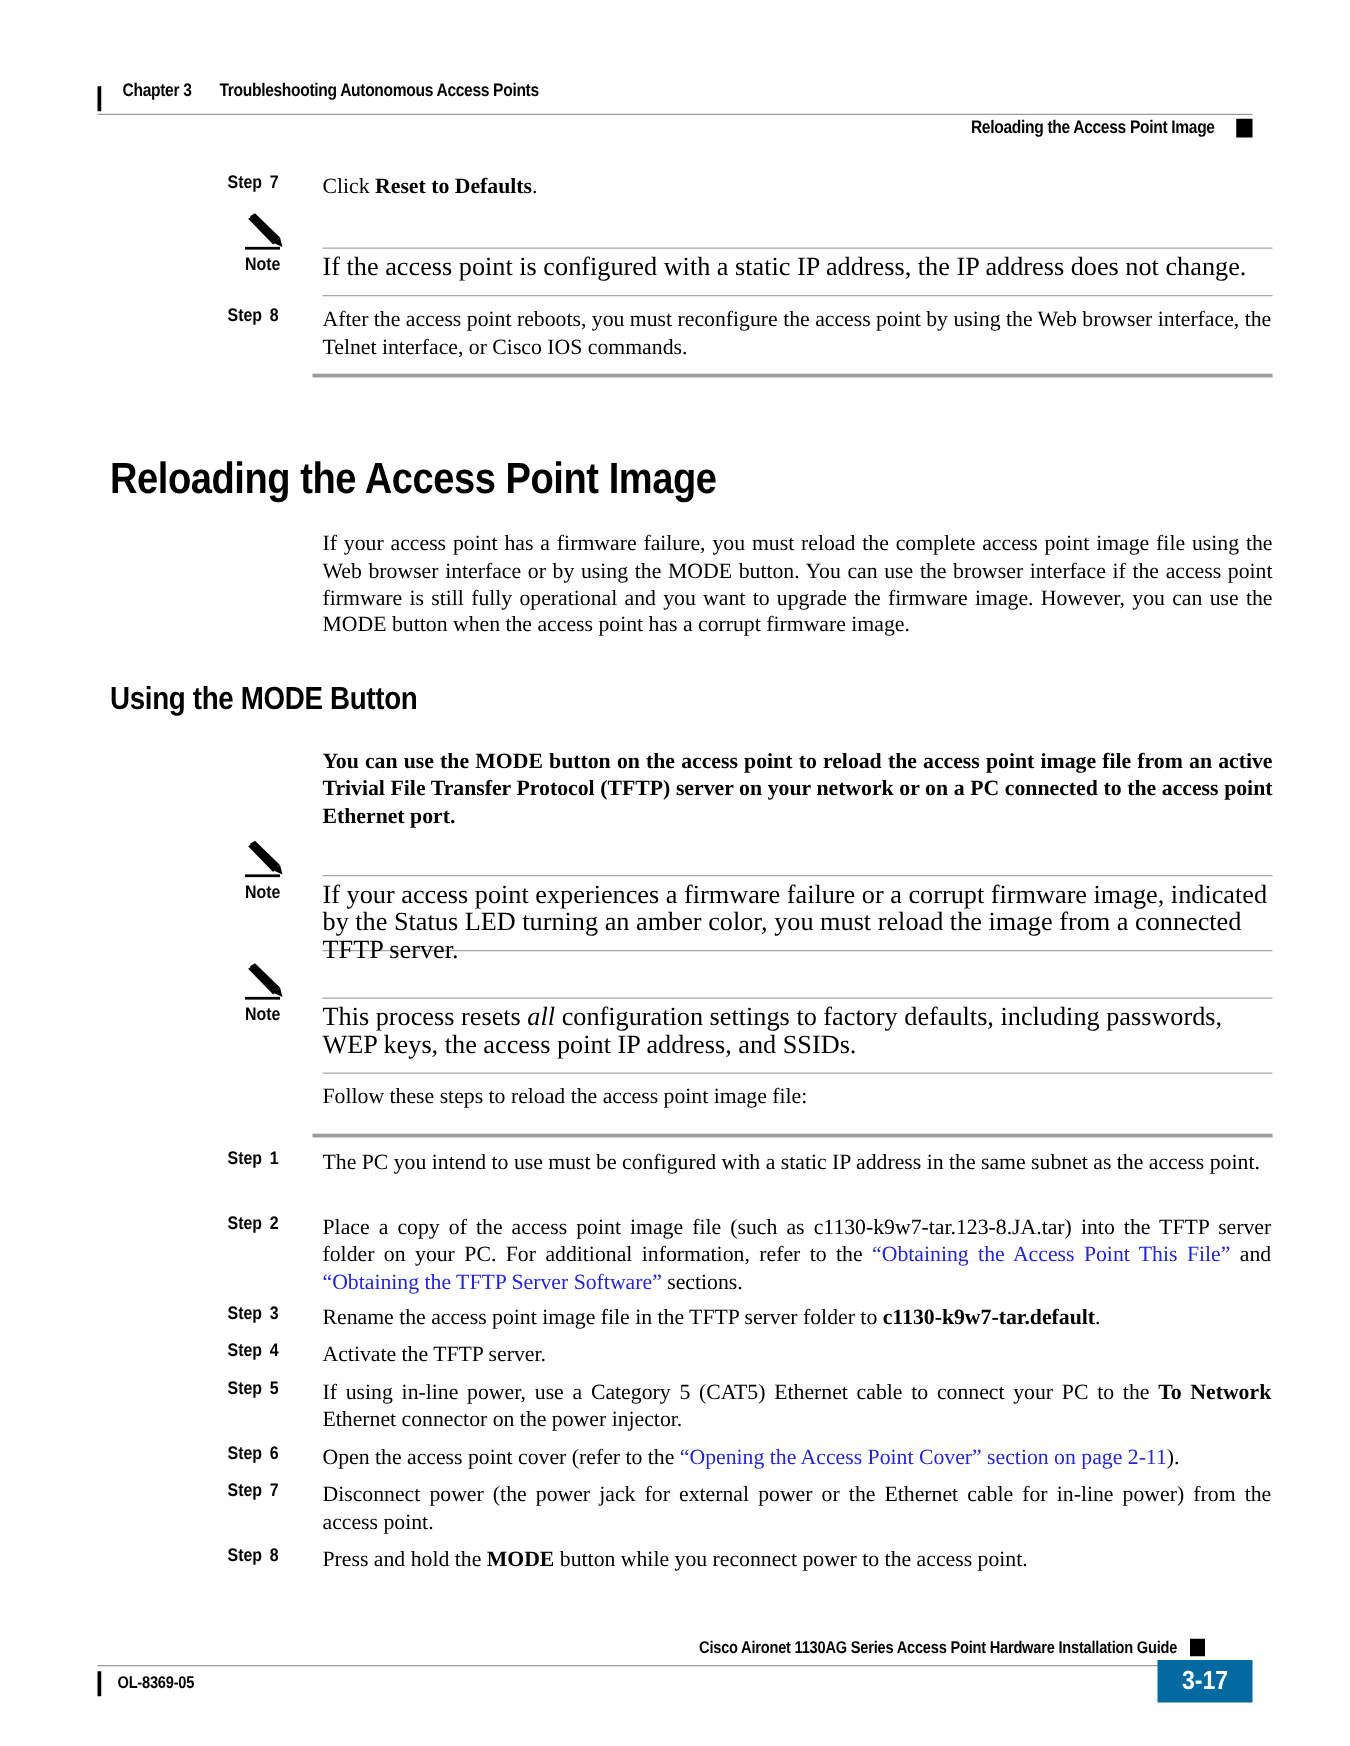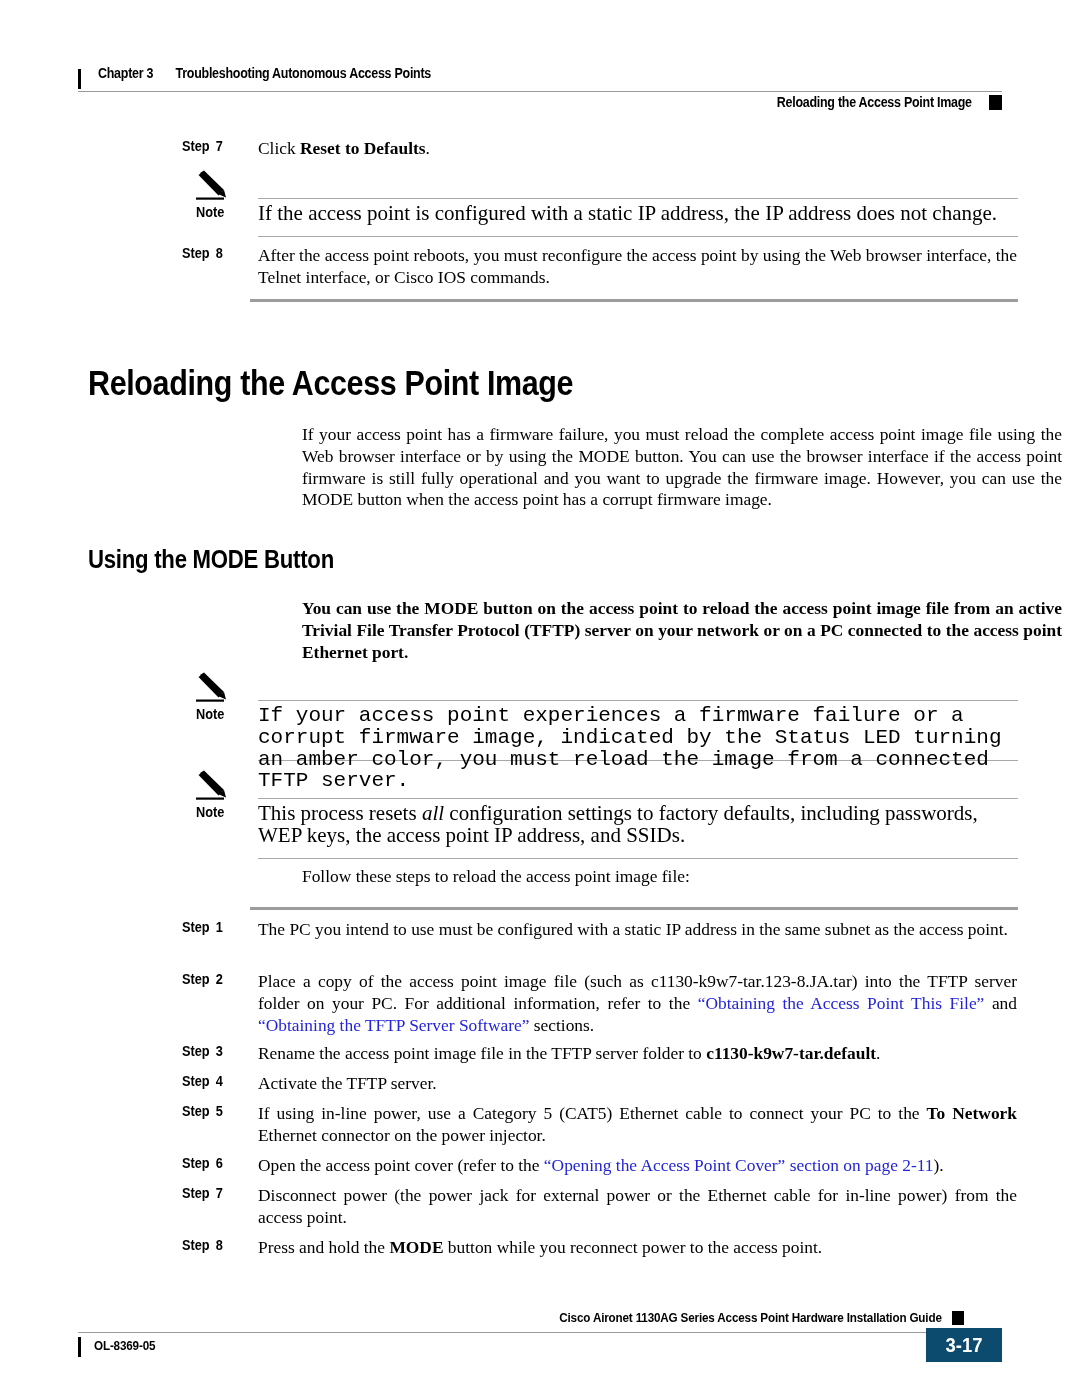--- a/index.html
+++ b/index.html
@@ -200,21 +200,20 @@
 
   
   .para {
     position: absolute;
     left: 258px;
     width: 760px;
     font-size: 17.4px;
     line-height: 21.8px;
     text-align: justify;
     text-justify: inter-word;
-    margin-left: 44px;
   }
   .para.noj { text-align: left; }
 
   
   .ftr {
     position: absolute;
     left: 78px;
     top: 1310px;
     width: 924px;
     height: 60px;
@@ -266,21 +265,21 @@
     letter-spacing: -0.2px;
     transform: scaleX(0.86);
     transform-origin: left center;
   }
   .ftr-pagebox {
     position: absolute;
     right: 0px;
     top: 18px;
     width: 76px;
     height: 34px;
-    background: #0c4a6e;
+    background: #0369a1;
     color: #fff;
     display: flex;
     align-items: center;
     justify-content: center;
   }
   .ftr-pagenum {
     font-family: "Liberation Sans Narrow", "Liberation Sans", sans-serif;
     font-weight: bold;
     font-size: 21px;
     color: #ffffff;
@@ -348,21 +347,21 @@
         <svg width="42" height="32" viewBox="0 0 42 32" xmlns="http://www.w3.org/2000/svg">
           <polygon points="4,3 8,0.5 28,20 22,24" fill="#000"></polygon>
           <polygon points="22,24 28,20 30,27.5" fill="#000"></polygon>
           <polygon points="2.5,5 6,2.5 26,22 22.5,25.5" fill="#000"></polygon>
           <rect x="0" y="27.5" width="28" height="2.2" fill="#000"></rect>
         </svg>
       </div>
       <div class="note-word">Note</div>
       <div class="note-rule-top" style="width:760px;"></div>
       <div class="note-rule-bot" style="top:88px; width:760px;"></div>
-      <div class="note-text" style="width:760px;font-family:Liberation Mono, monospace;">If your access point experiences a firmware failure or a corrupt firmware image, indicated by the Status LED turning an amber color, you must reload the image from a connected TFTP server.</div>
+      <div class="note-text" style="width:760px;">If your access point experiences a firmware failure or a corrupt firmware image, indicated by the Status LED turning an amber color, you must reload the image from a connected TFTP server.</div>
     </div>
 
     <div class="note" style="top:770px;">
       <div class="note-icon">
         <svg width="42" height="32" viewBox="0 0 42 32" xmlns="http://www.w3.org/2000/svg">
           <polygon points="4,3 8,0.5 28,20 22,24" fill="#000"></polygon>
           <polygon points="22,24 28,20 30,27.5" fill="#000"></polygon>
           <polygon points="2.5,5 6,2.5 26,22 22.5,25.5" fill="#000"></polygon>
           <rect x="0" y="27.5" width="28" height="2.2" fill="#000"></rect>
         </svg>

